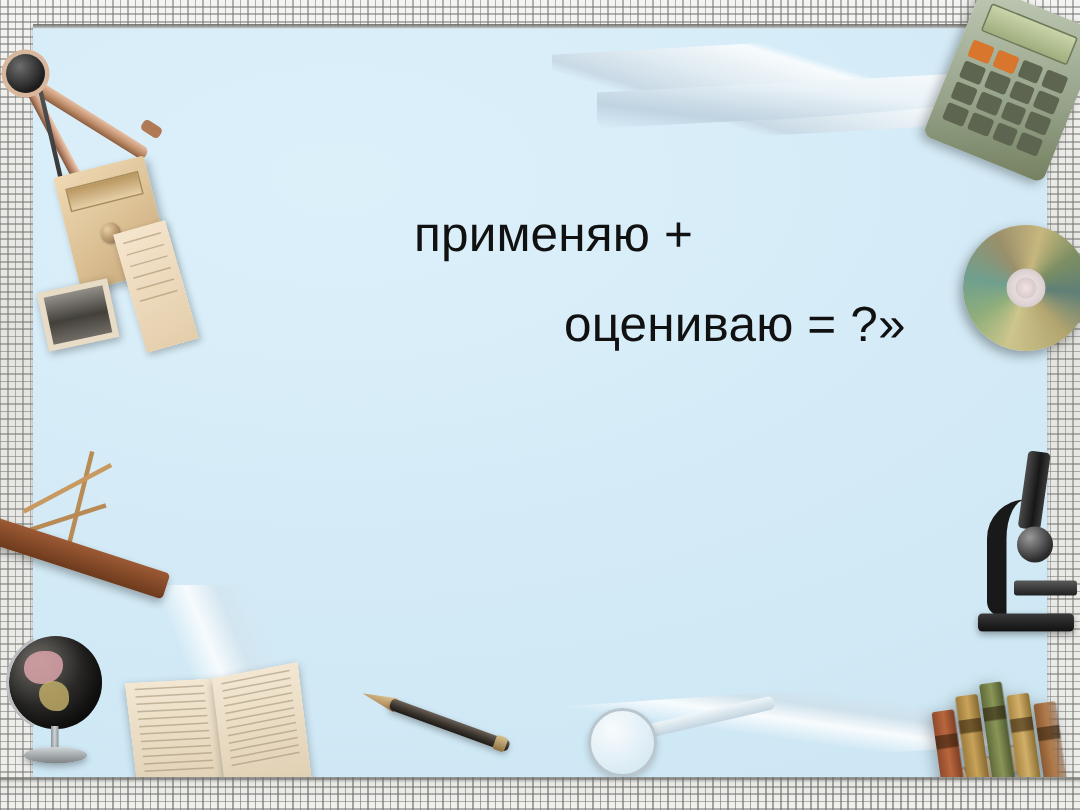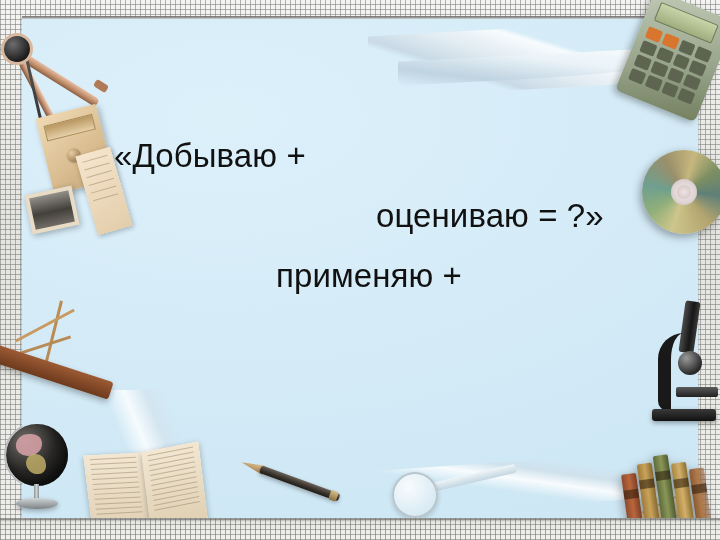--- a/index.html
+++ b/index.html
@@ -409,18 +409,17 @@
     <s class="bk1"></s>
     <s class="bk2"></s>
     <s class="bk3"></s>
     <s class="bk4"></s>
     <s class="bk5"></s>
   </div>
 
   <div class="bottom-strip"></div>
 
   <div class="textblock">
-    <span class="line l1">«Добываю +</span>
+    <span class="line l2">применяю +</span>
     <span class="line l3">оцениваю = ?»</span>
-    <span class="line l2">применяю +</span>
   </div>
 
 </div>
 
 </body></html>

